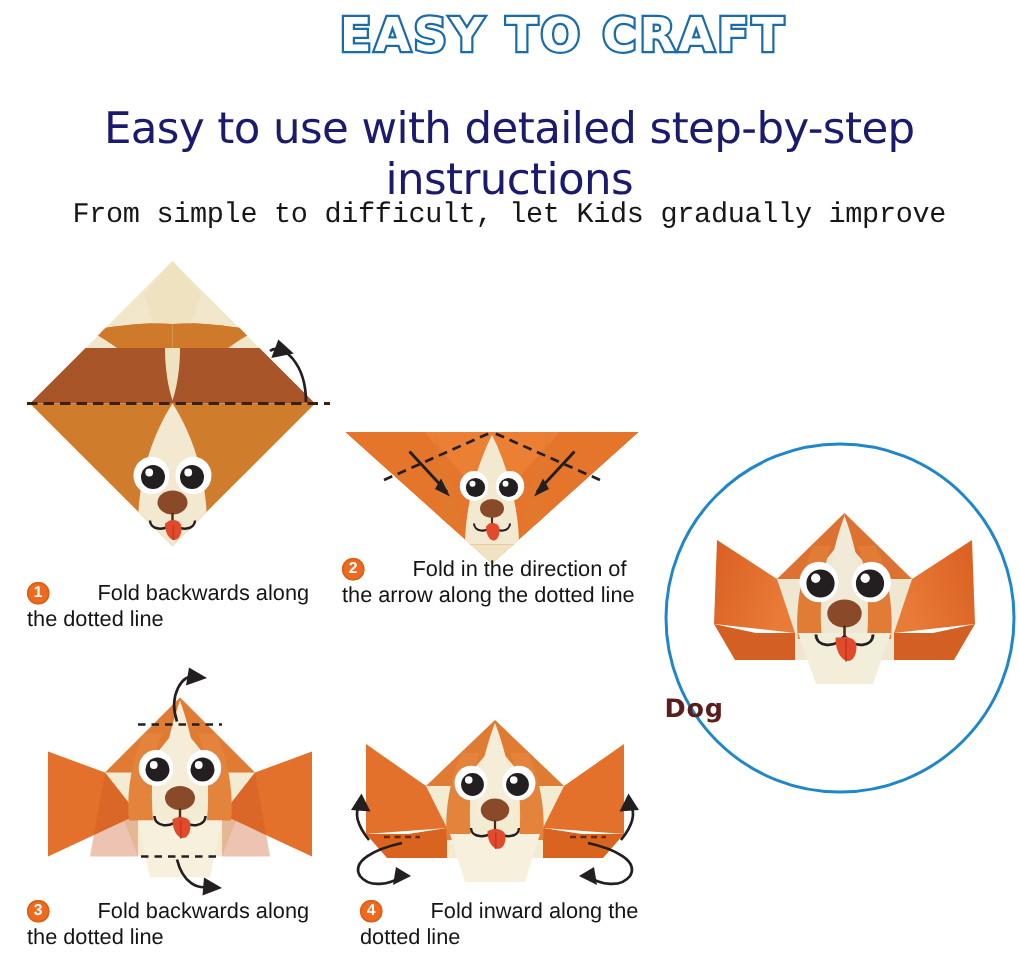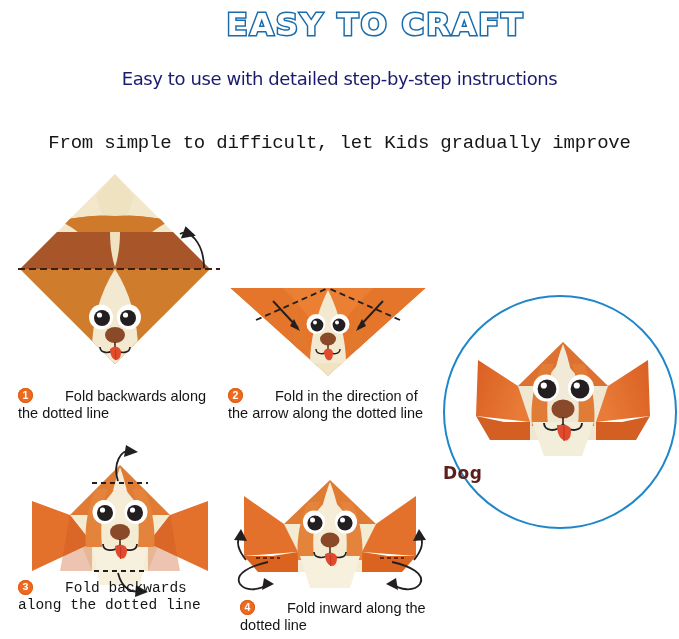--- a/index.html
+++ b/index.html
@@ -22,21 +22,21 @@
     letter-spacing:2px;
     color:#ffffff;
     -webkit-text-stroke:3px #1a6cab;
     paint-order:stroke fill;
     text-shadow:0 0 1px #1a6cab;
     padding-left:36px;
   }
   .subtitle{
     position:absolute;left:0;top:68px;width:679px;
     text-align:center;
-    font-size:18px;
+    font-size:29px;
     color:#1a1a6e;
     font-family:"DejaVu Sans", sans-serif;
     letter-spacing:-0.4px;
   }
   .subtitle2{
     position:absolute;left:0;top:132px;width:679px;
     text-align:center;
     font-size:19px;
     color:#161616;
     font-family:Liberation Mono, monospace;
@@ -203,21 +203,21 @@
         <line x1="45" y1="33" x2="70" y2="60" stroke="#231f20" stroke-width="1.9"></line>
         <polygon points="72,63 62,58 66,51" fill="#231f20"></polygon>
       </g>
       <g>
         <line x1="155" y1="33" x2="130" y2="60" stroke="#231f20" stroke-width="1.9"></line>
         <polygon points="128,63 138,58 134,51" fill="#231f20"></polygon>
       </g>
     </svg>
   </div>
 
-  <div class="caption" style="left:228px;top:388px;width:205px;">
+  <div class="caption" style="left:228px;top:372px;width:205px;">
     <span class="badge">2</span><span class="ctext">Fold in the direction of the arrow along the dotted line</span>
   </div>
 
   <div class="step" style="left:18px;top:443px;width:205px;height:155px;">
     <svg width="205" height="155" viewBox="0 0 205 155">
       <g>
 
         <path d="M102,22 L152,72 L130,128 L74,128 L52,72 Z" fill="#f4ebd3"></path>
 
         <path d="M102,22 L152,72 L128,72 L102,40 Z" fill="#e07b34"></path>
@@ -259,21 +259,21 @@
         <path d="M100,38 C94,20 104,6 112,8" stroke="#231f20" stroke-width="1.8" fill="none"></path>
         <polygon points="108,2 120,9 106,14" fill="#231f20"></polygon>
       </g>
       <g>
         <path d="M100,130 C104,146 114,150 122,148" stroke="#231f20" stroke-width="1.8" fill="none"></path>
         <polygon points="118,142 130,149 117,154" fill="#231f20"></polygon>
       </g>
     </svg>
   </div>
 
-  <div class="caption" style="left:18px;top:580px;width:200px;font-family:Liberation Mono, monospace;">
+  <div class="caption" style="left:18px;top:600px;width:200px;">
     <span class="badge">3</span><span class="ctext">Fold backwards along the dotted line</span>
   </div>
 
   <div class="step" style="left:228px;top:460px;width:205px;height:140px;">
     <svg width="205" height="140" viewBox="0 0 205 140">
       <g>
 
         <path d="M102,20 L148,64 L134,112 L70,112 L56,64 Z" fill="#f4ebd3"></path>
 
         <path d="M102,20 L148,64 L126,64 L102,36 Z" fill="#e07b34"></path>

